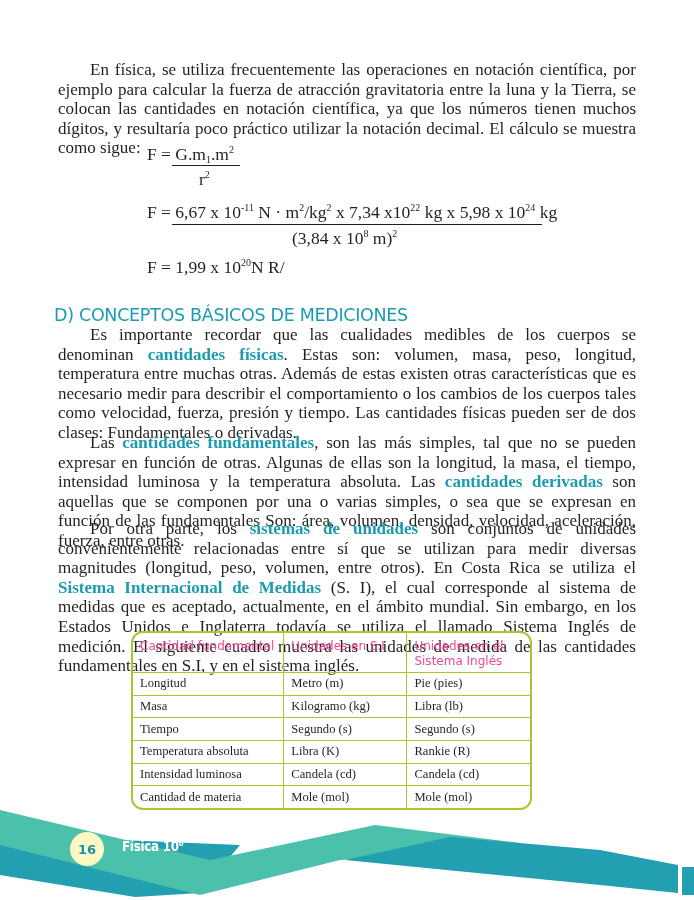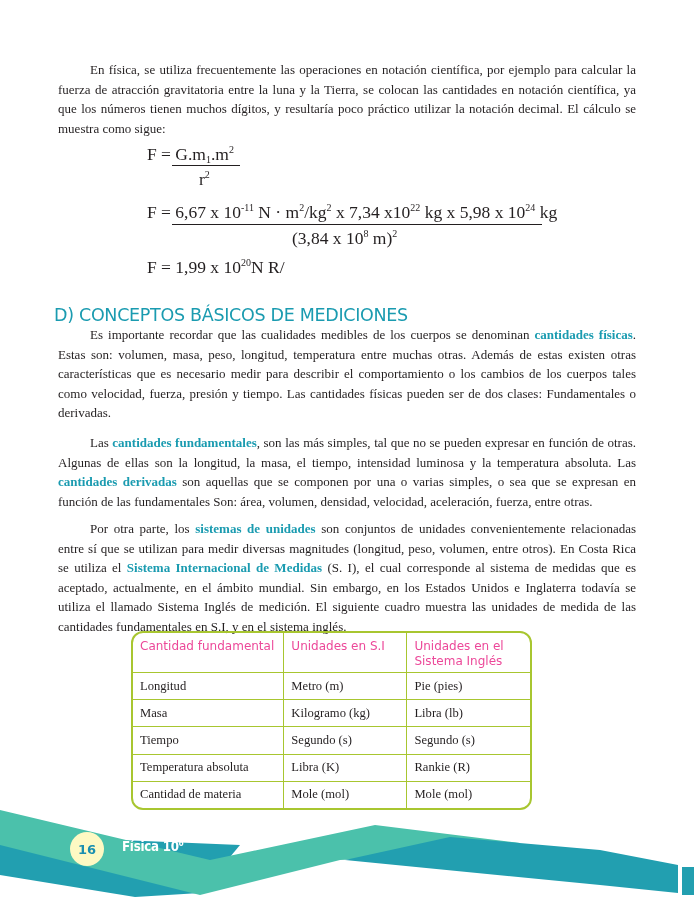--- a/index.html
+++ b/index.html
@@ -3,21 +3,21 @@
 <meta charset="utf-8">
 <style>
   html, body { margin: 0; padding: 0; }
   body {
     width: 694px; height: 900px; position: relative; overflow: hidden;
     background: #ffffff; color: #231f20;
     font-family: "Liberation Serif", serif;
   }
   .para {
     position: absolute; left: 58px; width: 578px;
-    font-size: 13px; line-height: 19.6px; text-align: justify;
+    font-size: 17px; line-height: 19.6px; text-align: justify;
     margin: 0;
   }
   .para .indent { display: inline-block; width: 32px; }
   .hl { color: #1a9bb0; font-weight: bold; }
   .formula { position: absolute; font-size: 17.5px; line-height: 22px; white-space: nowrap; }
   .formula sup { font-size: 10px; vertical-align: 7px; line-height: 0; }
   .formula sub { font-size: 10px; vertical-align: -3px; line-height: 0; }
   .fline { position: absolute; height: 1px; background: #231f20; }
   .section-title {
     position: absolute; left: 54px; top: 305px;
@@ -102,20 +102,25 @@
           <td>Tiempo</td>
           <td>Segundo (s)</td>
           <td>Segundo (s)</td>
         </tr>
       <tr>
           <td>Temperatura absoluta</td>
           <td>Libra (K)</td>
           <td>Rankie (R)</td>
         </tr>
       <tr>
+          <td>Intensidad luminosa</td>
+          <td>Candela (cd)</td>
+          <td>Candela (cd)</td>
+        </tr>
+      <tr>
           <td>Cantidad de materia</td>
           <td>Mole (mol)</td>
           <td>Mole (mol)</td>
         </tr>
     </tbody>
   </table>
 </div>
 
 <svg class="footer-svg" width="694" height="95" viewBox="0 0 694 95">
   <polygon points="0,30 0,70 135,92 200,88 240,40" fill="#229fb0"></polygon>

